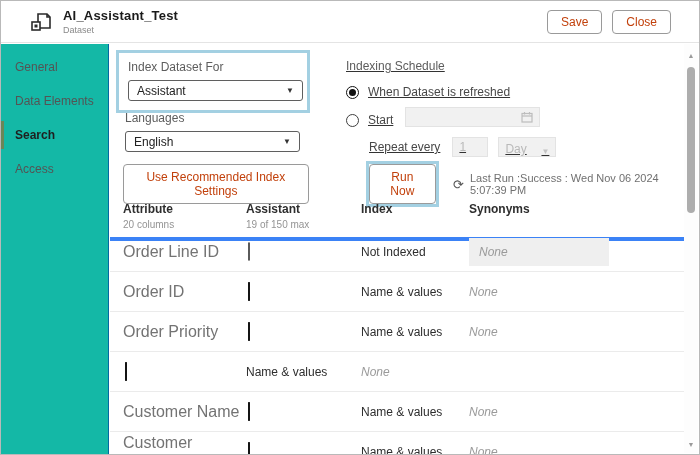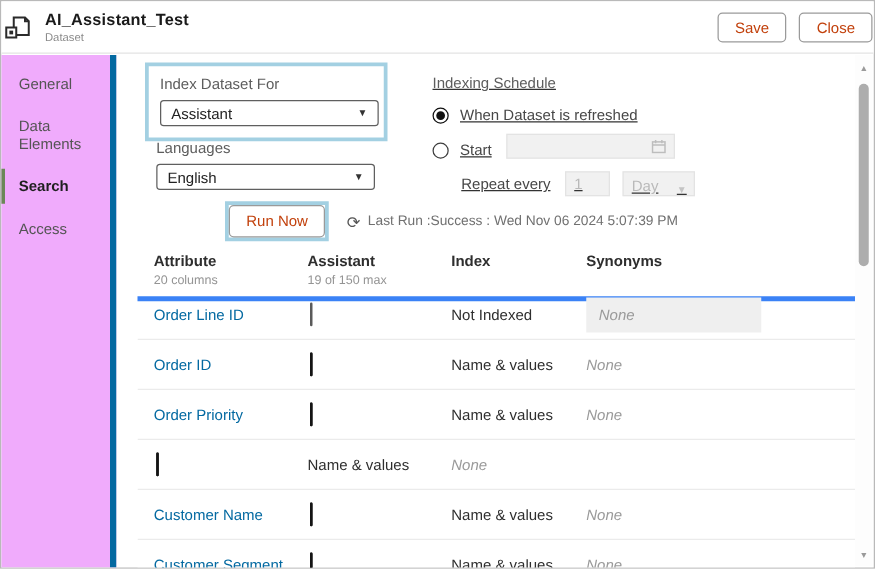--- a/index.html
+++ b/index.html
@@ -5,38 +5,38 @@
   * { margin:0; padding:0; box-sizing:border-box; }
   html,body { background:#e9e9e9; }
   body { font-family:"Liberation Sans", sans-serif; }
   .page {
     position:relative; width:700px; height:455px; background:#fff;
     border:1px solid #b9b9b9; overflow:hidden; color:#333;
   }
   
   .header {
     position:absolute; top:0; left:0; right:0; height:42px;
-    display:flex; align-items:center; padding:0 1px;
+    display:flex; align-items:center; padding:0 28px;
     border-bottom:1px solid #e4e4e4; background:#fff; z-index:5;
   }
   .ds-icon { width:24px; height:24px; margin-right:10px; flex:0 0 auto; }
   .title-block { display:flex; flex-direction:column; justify-content:center; }
   .title { font-size:13px; font-weight:bold; color:#1a1a1a; letter-spacing:.2px; }
   .subtitle { font-size:9px; color:#8a8a8a; margin-top:2px; }
   .header-spacer { flex:1; }
   .btn {
     background:#fff; border:1px solid #9a9a9a; border-radius:4px;
     font-size:12px; color:#c2410c; padding:4px 13px; cursor:pointer;
     font-family:"Liberation Sans", sans-serif;
   }
   .header .btn { margin-left:10px; }
   
   .sidebar {
-    position:absolute; top:43px; left:0; bottom:0; width:92px;
-    border-right:5px solid #0369a1; background:#f0abfc; padding-top:6px;
+    position:absolute; top:43px; left:0; bottom:0; width:108px;
+    border-right:1px solid #0369a1; background:#14b8a6; padding-top:6px;
   }
   .side-item {
     position:relative; font-size:12px; color:#545454; padding:10px 0 10px 14px;
     cursor:pointer;
   }
   .side-item.active { color:#1f1f1f; font-weight:600; }
   .side-item.active::before {
     content:""; position:absolute; left:0; top:3px; bottom:3px; width:3px;
     background:var(--active_indicator, #6b8758);
   }
@@ -84,21 +84,21 @@
   .lastrun { display:flex; align-items:center; margin-left:14px; }
   .refresh-icon { font-size:13px; color:#555; margin-right:6px; line-height:1; }
   .lastrun-text { font-size:11px; color:#707070; }
   
   .grid-cols { display:grid; grid-template-columns:123px 115px 108px 1fr; padding-left:13px; }
   .thead { position:absolute; left:0; right:0; top:158px; border-bottom:4px solid #3b82f6; padding-bottom:7px; }
   .th-label { font-size:12px; font-weight:bold; color:#2e2e2e; }
   .th-sub { font-size:10px; color:#949494; margin-top:3px; }
   .tbody { position:absolute; left:0; right:0; top:188px; bottom:-60px; overflow:hidden; }
   .trow { height:40px; align-items:center; border-bottom:1px solid #ebebeb; }
-  .attr-cell { font-size:12px; color:#0369a1; }
+  .attr-cell { font-size:16px; color:#737373; }
   .checkbox {
     width:13px; height:13px; border:1px solid #5a5a5a; border-radius:2px; background:#fff;
     margin-left:2px; position:relative; cursor:pointer;
   }
   .checkbox.checked { background:#141414; border-color:#141414; }
   .checkbox.checked::after {
     content:"\2713"; position:absolute; left:1.5px; top:-1px;
     color:#fff; font-size:11px; font-weight:bold;
   }
   .index-cell { font-size:12px; color:#2e2e2e; }
@@ -189,20 +189,21 @@
           <span>1</span>
         </div>
         <div class="dis-input repeat-unit">
           <span>Day</span>
           <span class="caret">▼</span>
         </div>
       </div>
     </div>
 
     <div class="actions">
+      <button class="btn reco-btn">Use Recommended Index Settings</button>
       <div class="runnow-wrap">
         <button class="btn runnow-btn">Run Now</button>
       </div>
       <div class="lastrun">
         <span class="refresh-icon">⟳</span>
         <span class="lastrun-text">Last Run :Success : Wed Nov 06 2024 5:07:39 PM</span>
       </div>
     </div>
 
     <div class="thead grid-cols">

